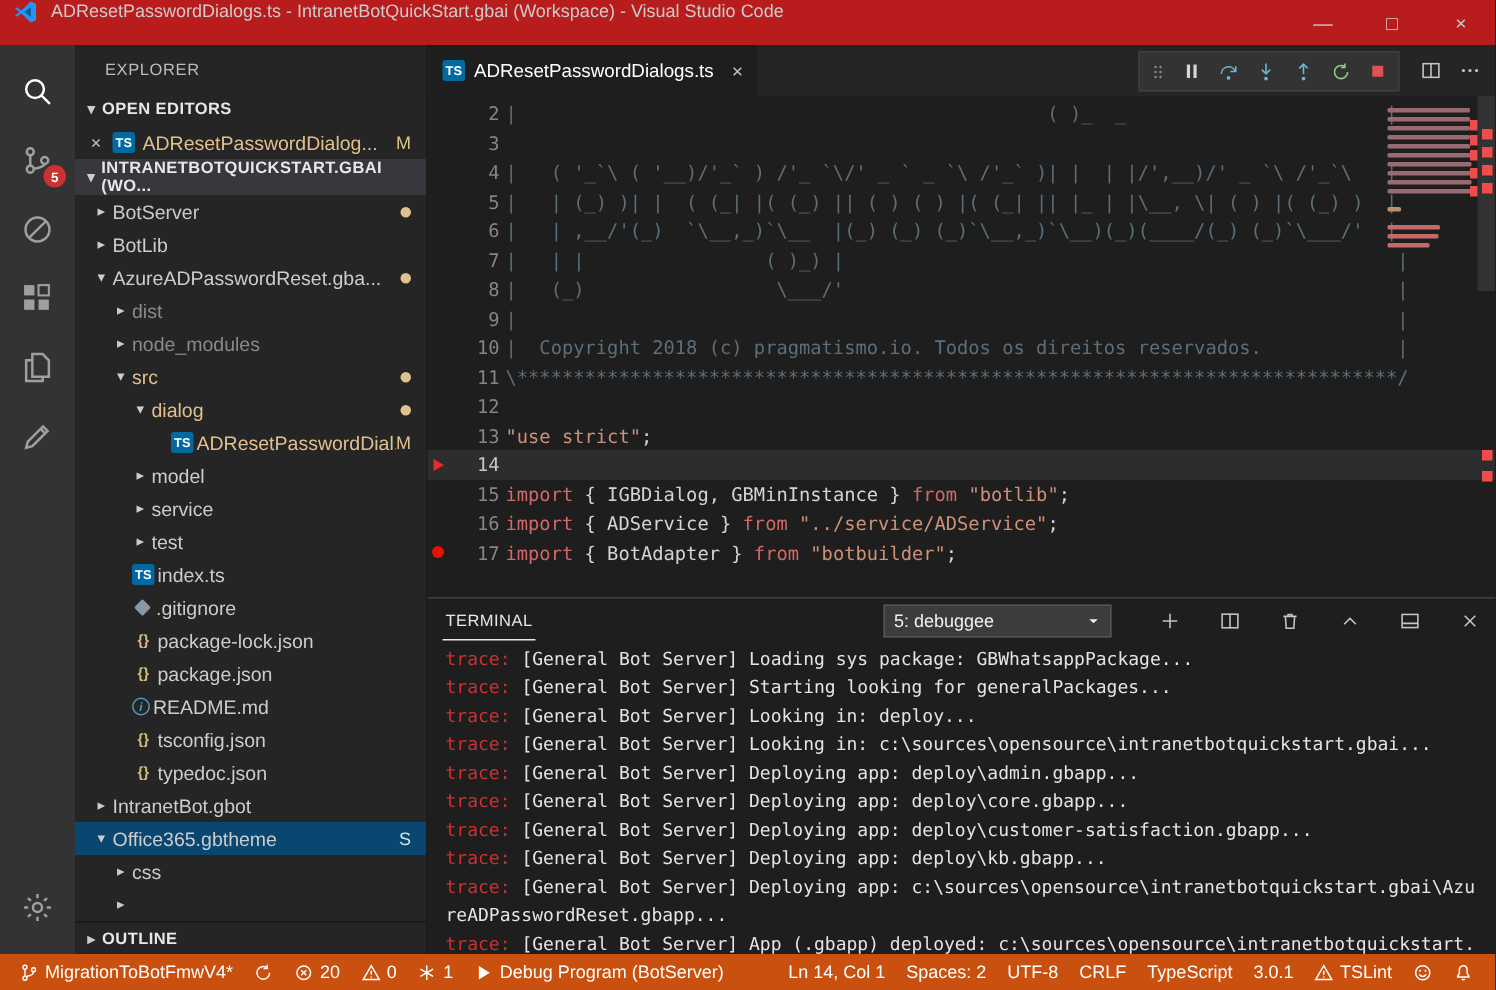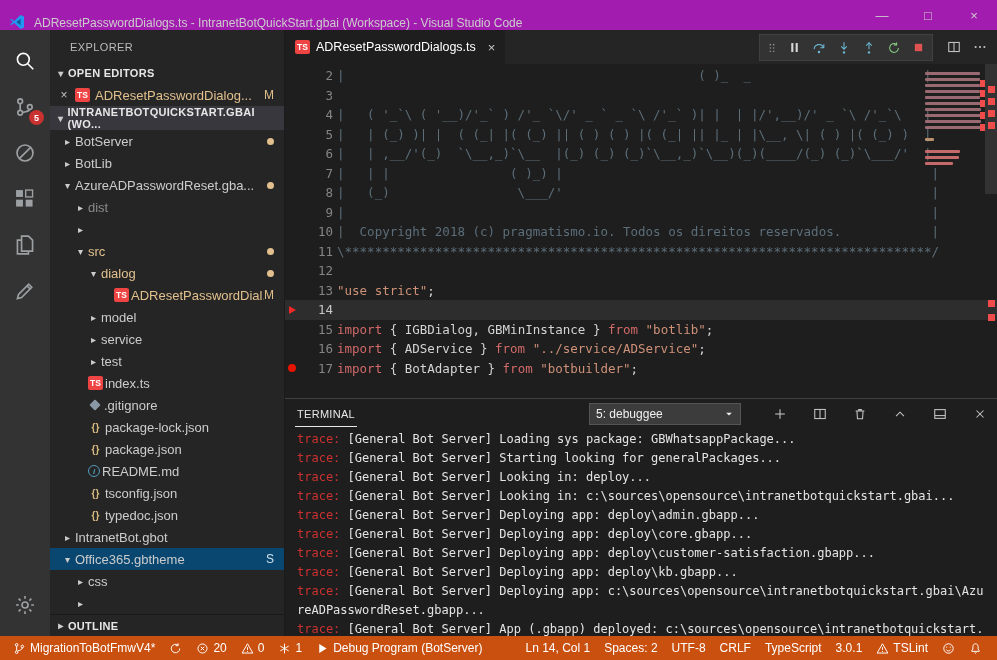--- a/index.html
+++ b/index.html
@@ -1,21 +1,21 @@
 <!DOCTYPE html>
 <html><head>
 <meta charset="utf-8">
 <style>
   *{box-sizing:border-box;margin:0;padding:0}
   html,body{width:997px;height:660px;overflow:hidden;background:#1e1e1e;
     font-family:"Liberation Sans",sans-serif;-webkit-font-smoothing:antialiased}
   .window{width:997px;height:660px;display:flex;flex-direction:column;background:#1e1e1e}
 
   
-  .titlebar{height:30px;background:#a21caf;display:flex;align-items:flex-end;color:#cccccc;
+  .titlebar{height:30px;background:#b91c1c;display:flex;align-items:flex-start;color:#cccccc;
     font-size:12px;flex:0 0 auto}
   .logo{margin-left:9px;display:inline-flex}
   .title-text{margin-left:9px;white-space:nowrap}
   .win-controls{margin-left:auto;display:flex;height:100%}
   .wc{width:46px;display:flex;align-items:center;justify-content:center;font-size:13px;color:#cccccc}
 
   
   .main{flex:1 1 auto;display:flex;min-height:0}
 
   
@@ -51,21 +51,21 @@
   .tlabel{flex:1;min-width:0;overflow:hidden;color:#cccccc;margin-left:0}
   .tree-row.gold .tlabel{color:#e2c08d}
   .tree-row.dim .tlabel{color:#8a8a8a}
   .tdot{width:7px;height:7px;border-radius:50%;background:#e2c08d;margin-left:auto;flex:0 0 auto}
   .blt{margin-left:auto;color:#e2c08d;font-size:12px;flex:0 0 auto}
   .tree-row.selected .blt{color:#cfe2ea}
   .tree-icon{margin-right:2px;display:inline-flex;flex:0 0 auto}
 
   .ft{display:inline-flex;width:15px;height:14px;align-items:center;justify-content:center;
     font-size:8.5px;font-weight:bold;border-radius:2px}
-  .ft-ts{background:#ef4444;color:#ffffff}
+  .ft-ts{background:#0369a1;color:#ffffff}
   .ft-json{color:#d7ba7d;font-size:10px;background:transparent}
   .ft-info{border:1px solid #519aba;color:#519aba;border-radius:50%;width:12px;height:12px;
     font-size:8px;font-style:italic}
   .ft-git{width:8px;height:8px;background:#8a98a5;transform:rotate(45deg);border-radius:1px;margin:3px}
 
   
   .editor-col{flex:1 1 auto;display:flex;flex-direction:column;min-width:0;position:relative}
   .tabbar{height:34px;background:#252526;display:flex;align-items:stretch;position:relative;flex:0 0 auto}
   .tab{background:#1e1e1e;color:#ffffff;display:flex;align-items:center;gap:6px;padding:0 10px;
     font-size:12.5px;border-right:1px solid #252526}
@@ -253,20 +253,21 @@
             <span class="tw">▾</span>
             <span class="tlabel">AzureADPasswordReset.gba...</span>
             <i class="tdot"></i>
           </div>
           <div class="tree-row dim" style="padding-left: 23px;">
             <span class="tw">▸</span>
             <span class="tlabel">dist</span>
           </div>
           <div class="tree-row dim" style="padding-left: 23px;">
             <span class="tw">▸</span>
+            <span class="tlabel">node_modules</span>
           </div>
           <div class="tree-row gold" style="padding-left: 23px;">
             <span class="tw">▾</span>
             <span class="tlabel">src</span>
             <i class="tdot"></i>
           </div>
           <div class="tree-row gold" style="padding-left: 36px;">
             <span class="tw">▾</span>
             <span class="tlabel">dialog</span>
             <i class="tdot"></i>

